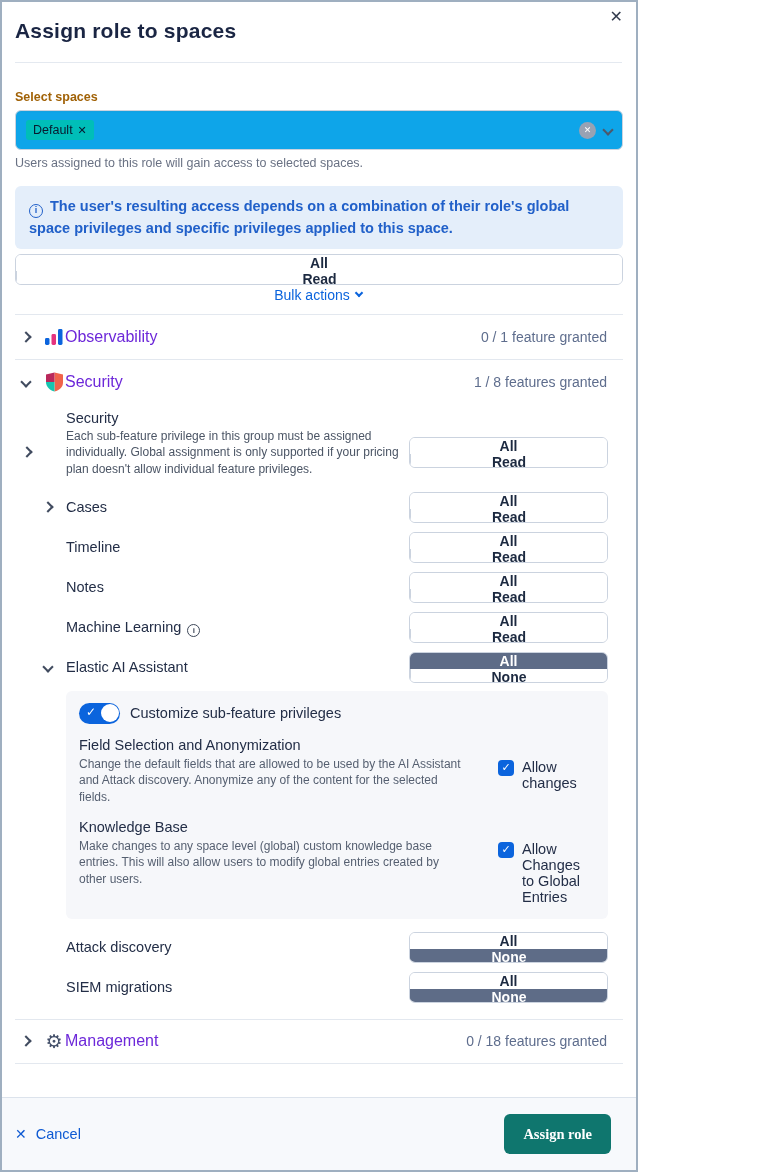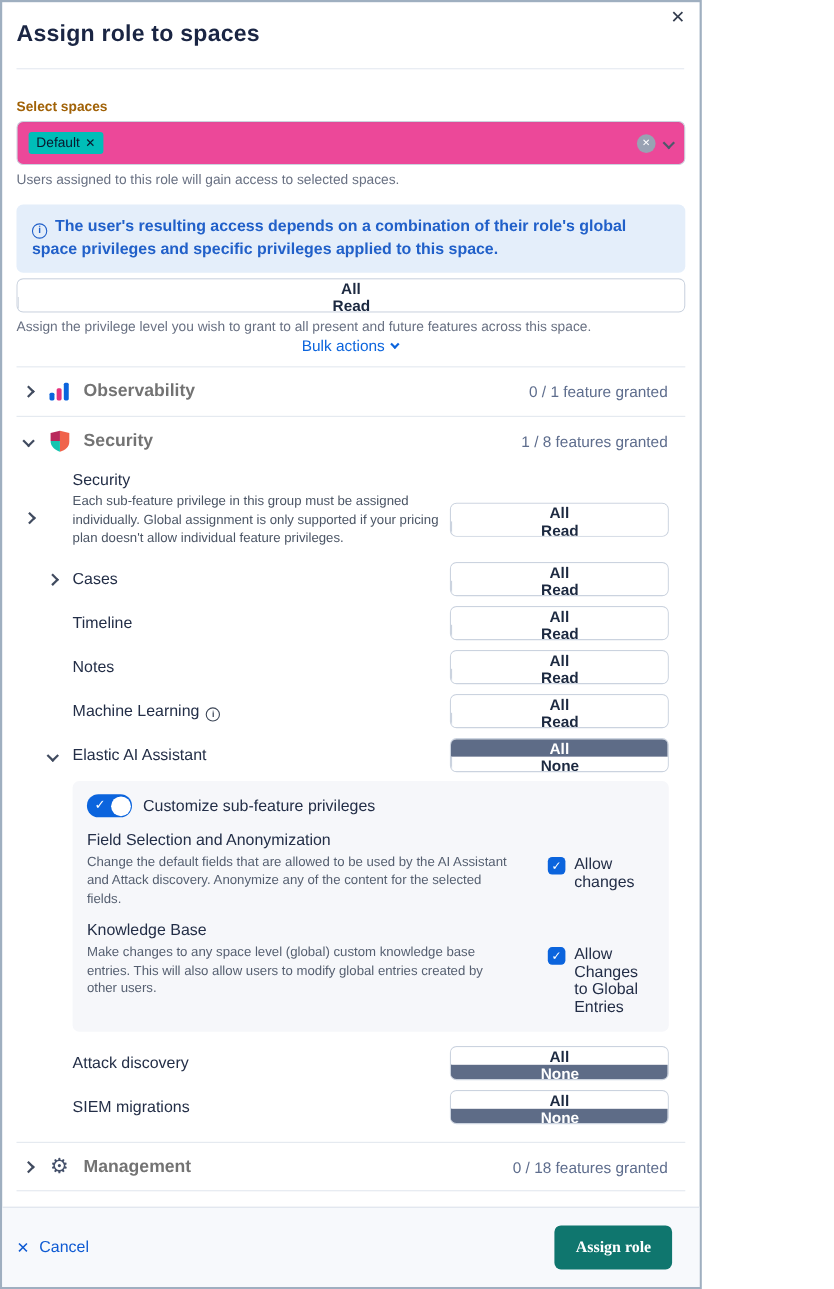--- a/index.html
+++ b/index.html
@@ -26,21 +26,21 @@
   .hdr-div { height:1px; background:#E4E9F0; margin-top:18px; }
 
   .content { padding:0 13px; }
 
   
   .field-label { margin-top:27px; font-size:12.5px; font-weight:700; color:#a16207; }
   .combobox {
     margin-top:6px; height:40px;
     border:1px solid #CBD3DF; border-radius:6px;
     display:flex; align-items:center; padding:0 10px;
-    background:#ec4899; box-shadow:0 1px 1px rgba(100,110,130,.08) inset;
+    background:#0ea5e9; box-shadow:0 1px 1px rgba(100,110,130,.08) inset;
   }
   .space-badge {
     display:inline-flex; align-items:center; gap:5px;
     background:#00BEB8; color:#08192E;
     font-size:12.5px; font-weight:500;
     padding:3px 7px; border-radius:3px; cursor:pointer;
   }
   .space-badge .badge-x { font-size:11px; }
   .combo-right { margin-left:auto; display:flex; align-items:center; gap:8px; }
   .clear-circle {
@@ -89,21 +89,21 @@
   .bulk-row { display:flex; justify-content:center; margin-top:2px; }
   .bulk-link { display:flex; align-items:center; gap:6px; color:#0B64DD; font-size:14px; cursor:pointer; padding-right:2px; }
   .bulk-link .chev { margin-top:-3px; }
 
   .divider { height:1px; background:#E3E8EF; margin-top:11px; }
 
   
   .cat-row { display:flex; align-items:center; padding:12px 2px; cursor:pointer; }
   .chev-box { width:18px; display:flex; justify-content:center; align-items:center; }
   .cat-icon { width:22px; display:flex; justify-content:center; margin-left:8px; }
-  .cat-name { font-size:16px; font-weight:700; color:#737373; margin-left:11px; }
+  .cat-name { font-size:16px; font-weight:400; color:#6d28d9; }
   .cat-right { margin-left:auto; margin-right:14px; font-size:14px; color:#5E6D8D; }
   .gear-glyph { font-size:19px; line-height:19px; color:#44506A; }
 
   
   .sec-subtitle { margin:6px 0 2px 51px; font-size:14.5px; color:#232E47; }
   .sec-first { position:relative; display:flex; align-items:center; margin-right:15px; }
   .sec-first .chev-box { position:absolute; left:3px; top:50%; margin-top:-5px; }
   .sec-desc { margin-left:51px; width:458px; font-size:12px; color:#4B5565; line-height:1.4; }
   .fgroup { margin-left:auto; width:199px; flex:0 0 199px; }
   .fgroup .segs { margin-top:0; height:31px; }
@@ -184,21 +184,20 @@
 
     <div class="callout">
       <span class="info-i">i</span><span>The user's resulting access depends on a combination of their role's global space privileges and specific privileges applied to this space.</span>
     </div>
 
     <div class="segs">
       <div class="seg">All</div>
       <div class="seg">Read</div>
       <div class="seg sel-blue">Customize</div>
     </div>
-    <div class="help-text">Assign the privilege level you wish to grant to all present and future features across this space.</div>
     <div class="bulk-row">
       <span class="bulk-link">
         <span>Bulk actions</span>
         <span class="chev down small blue"></span>
       </span>
     </div>
 
     <div class="divider"></div>
 
     <div class="cat-row">

